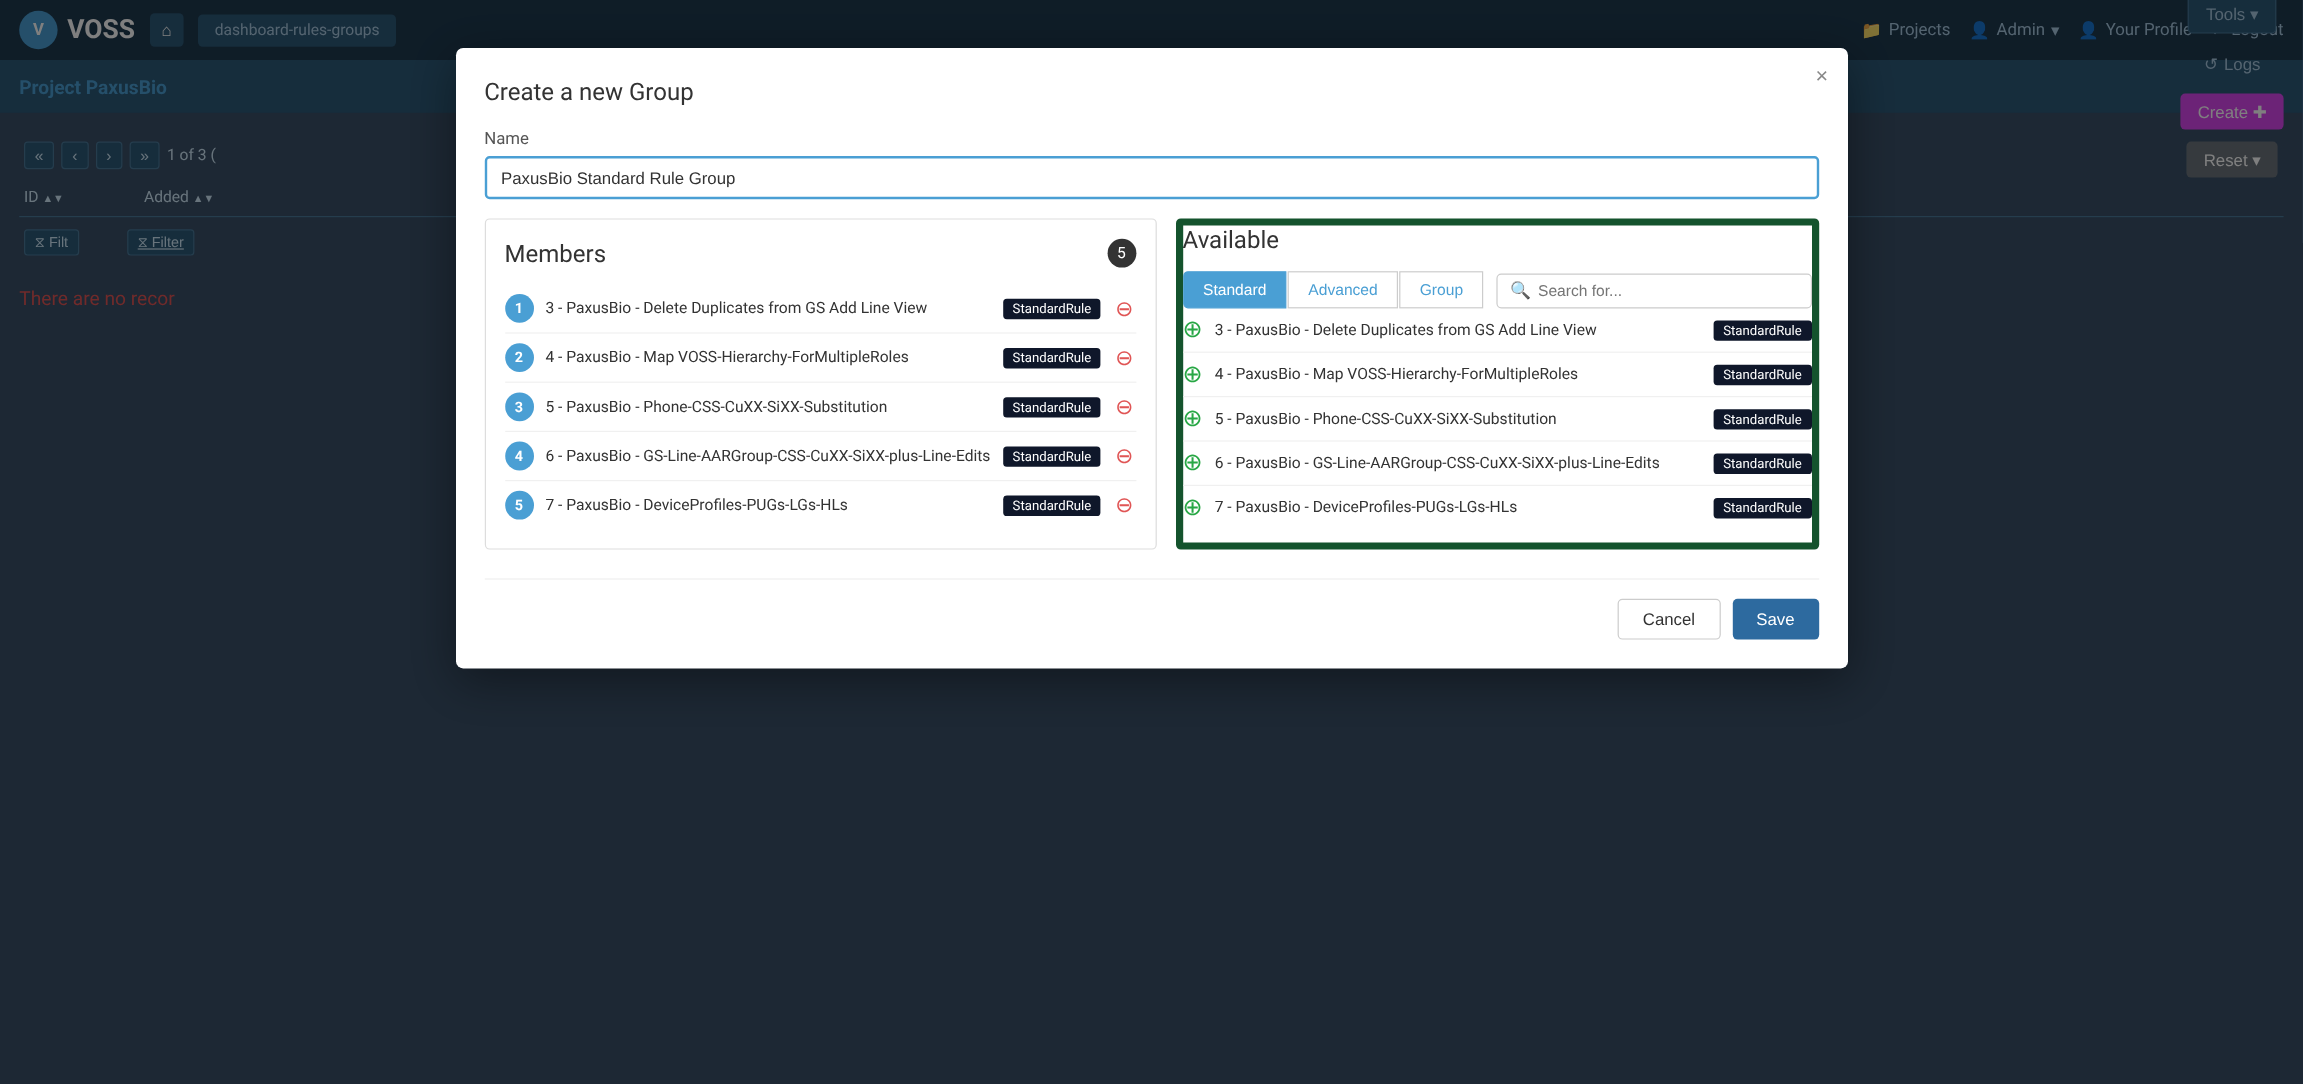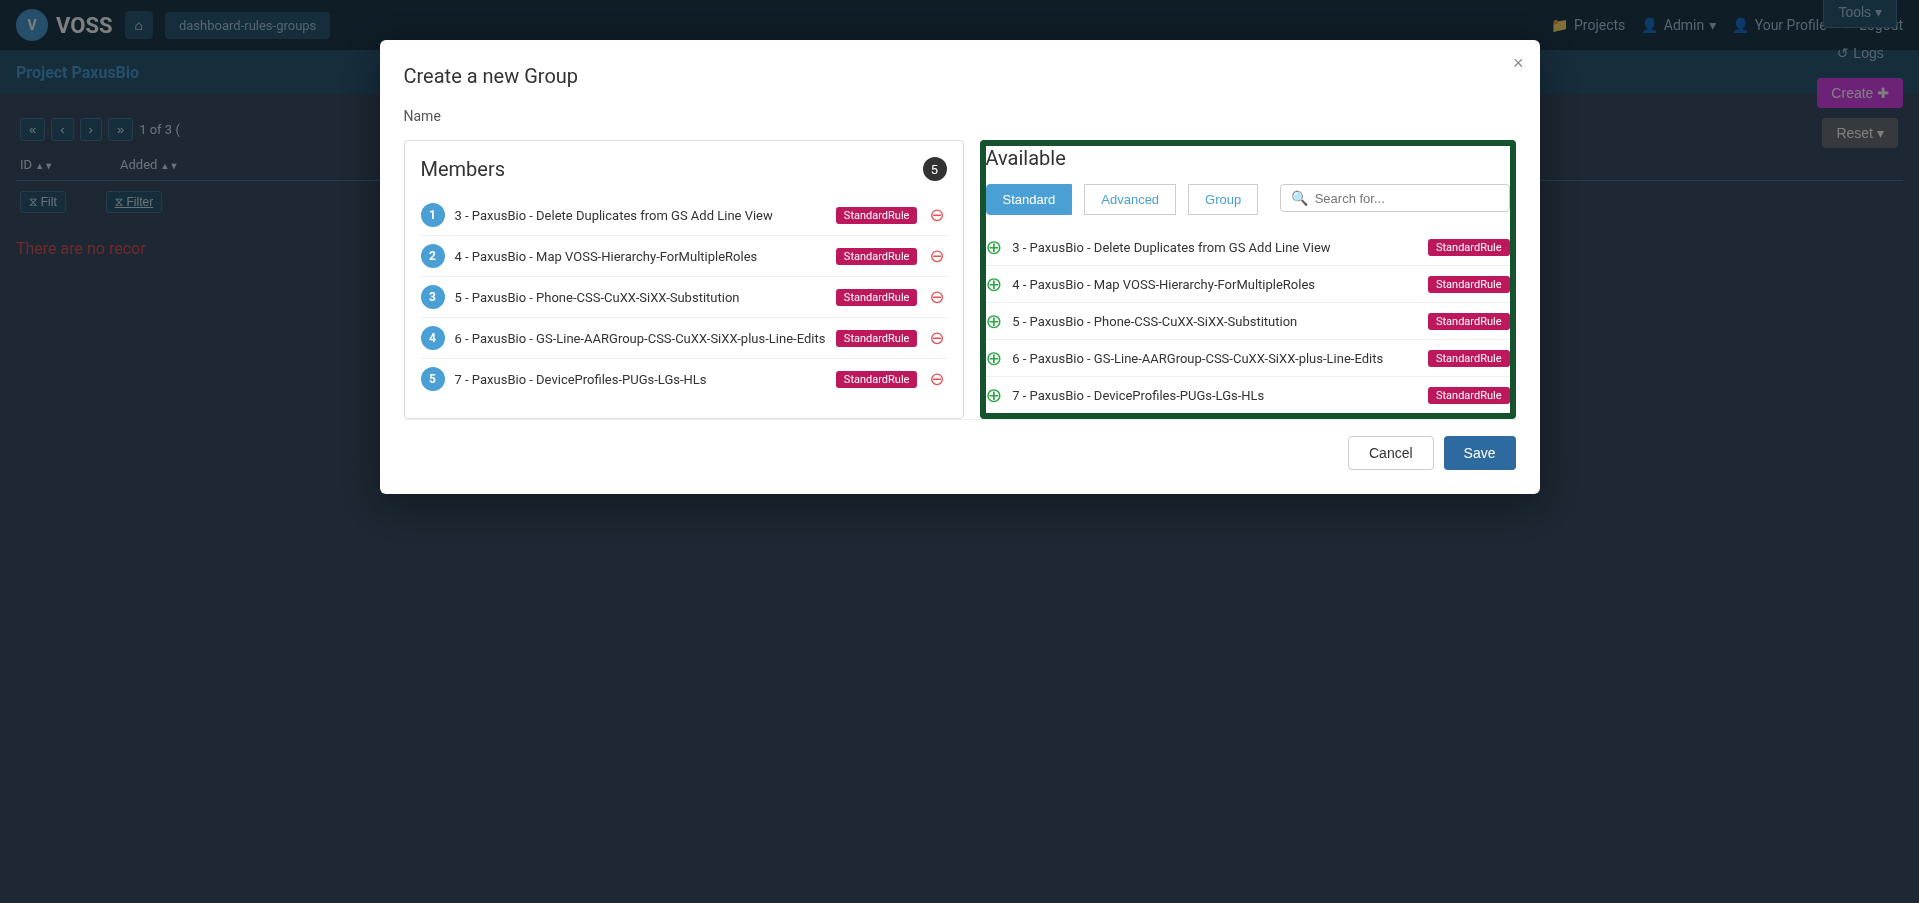--- a/index.html
+++ b/index.html
@@ -176,43 +176,42 @@
       border-radius: 50%;
       background: #4a9fd4;
       color: white;
       display: flex; align-items: center; justify-content: center;
       font-size: 12px;
       font-weight: bold;
       flex-shrink: 0;
     }
     .member-name { flex: 1; font-size: 13px; color: #333; }
     .badge-standard {
-      background: #be185d;
+      background: #0f172a;
       color: white;
       padding: 2px 8px;
       border-radius: 3px;
       font-size: 11px;
       white-space: nowrap;
     }
     .remove-btn {
       color: #e05555;
       background: none;
       border: none;
       cursor: pointer;
       font-size: 18px;
       line-height: 1;
       padding: 0 2px;
     }
 
     
     .tab-row {
       display: flex;
-      align-items: flex-start;
-      gap: 12px;
-      margin-bottom: 14px;
+      align-items: flex-end;
+      gap: 1px;
     }
     .tab-btn {
       padding: 7px 16px;
       border: 1px solid #ccc;
       background: white;
       cursor: pointer;
       font-size: 13px;
       color: #4a9fd4;
     }
     .tab-btn:first-child { border-radius: 4px 0 0 4px; }
@@ -257,20 +256,21 @@
       padding: 0;
       flex-shrink: 0;
     }
     .available-name { flex: 1; font-size: 13px; color: #333; }
 
     
     .modal-footer {
       display: flex;
       justify-content: flex-end;
       gap: 10px;
+      margin-top: 24px;
       padding-top: 16px;
       border-top: 1px solid #eee;
     }
     .btn-cancel {
       background: white;
       color: #333;
       border: 1px solid #ccc;
       padding: 8px 20px;
       border-radius: 4px;
       cursor: pointer;
@@ -364,20 +364,21 @@
   <div class="no-records">There are no recor</div>
 </div>
 
 <div class="modal-overlay">
   <div class="modal">
     <button class="modal-close">×</button>
     <h2 class="modal-title">Create a new Group</h2>
 
     <div class="form-group">
       <label class="form-label">Name</label>
+      <input class="form-input" type="text" value="PaxusBio Standard Rule Group" placeholder="Enter group name" style="">
     </div>
 
     <div class="two-col">
 
       <div class="members-panel">
         <div class="panel-header">
           <span class="panel-title">Members</span>
           <span class="count-badge">5</span>
         </div>
         <div id="members-list">

